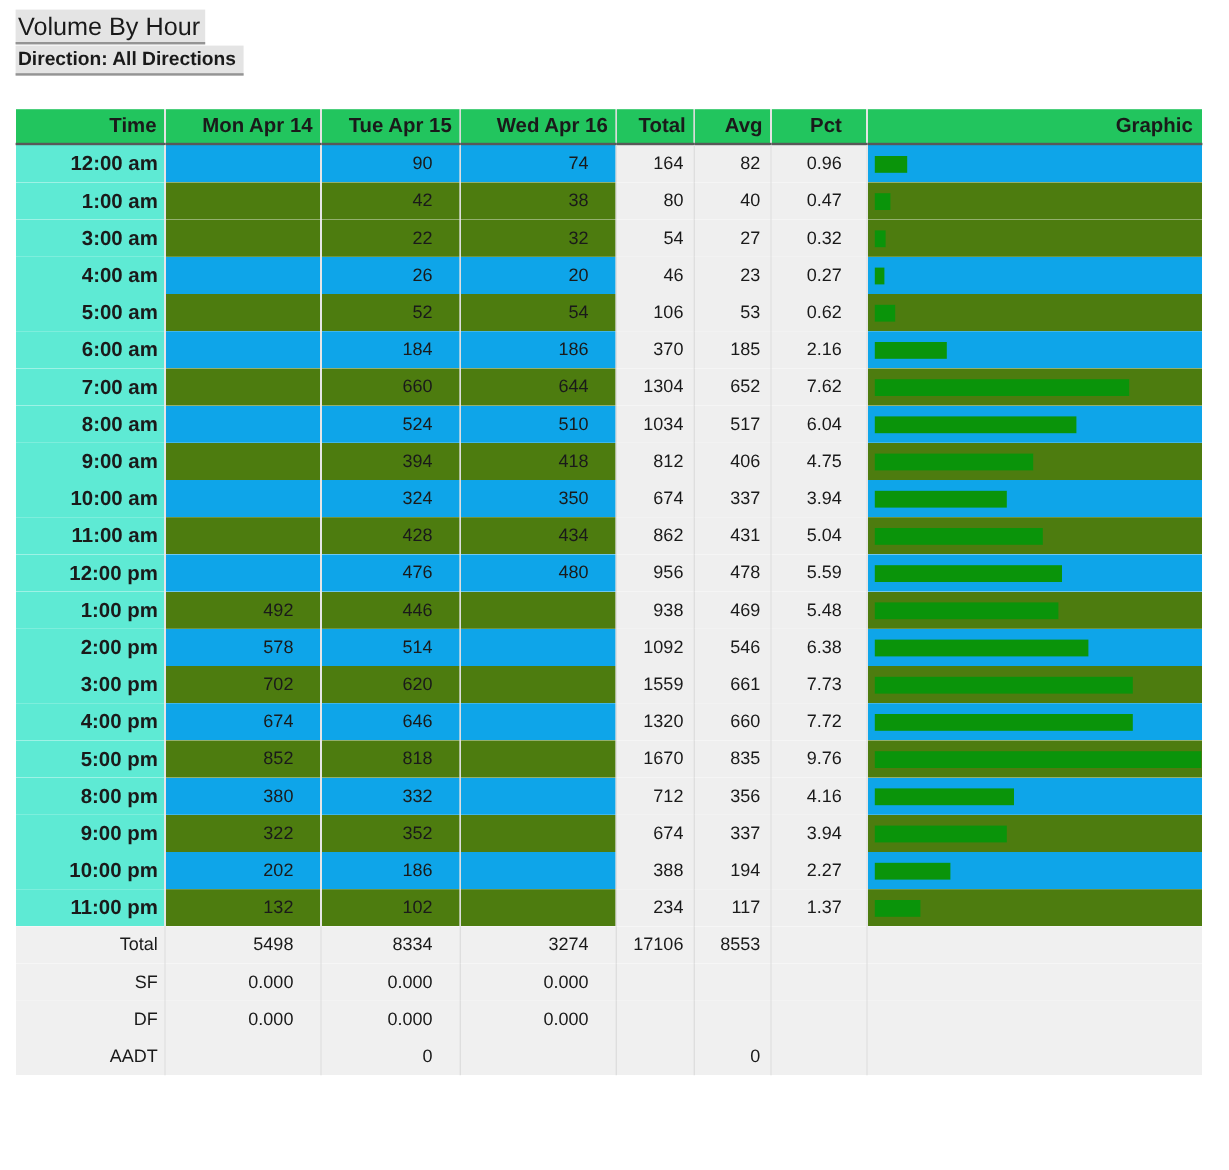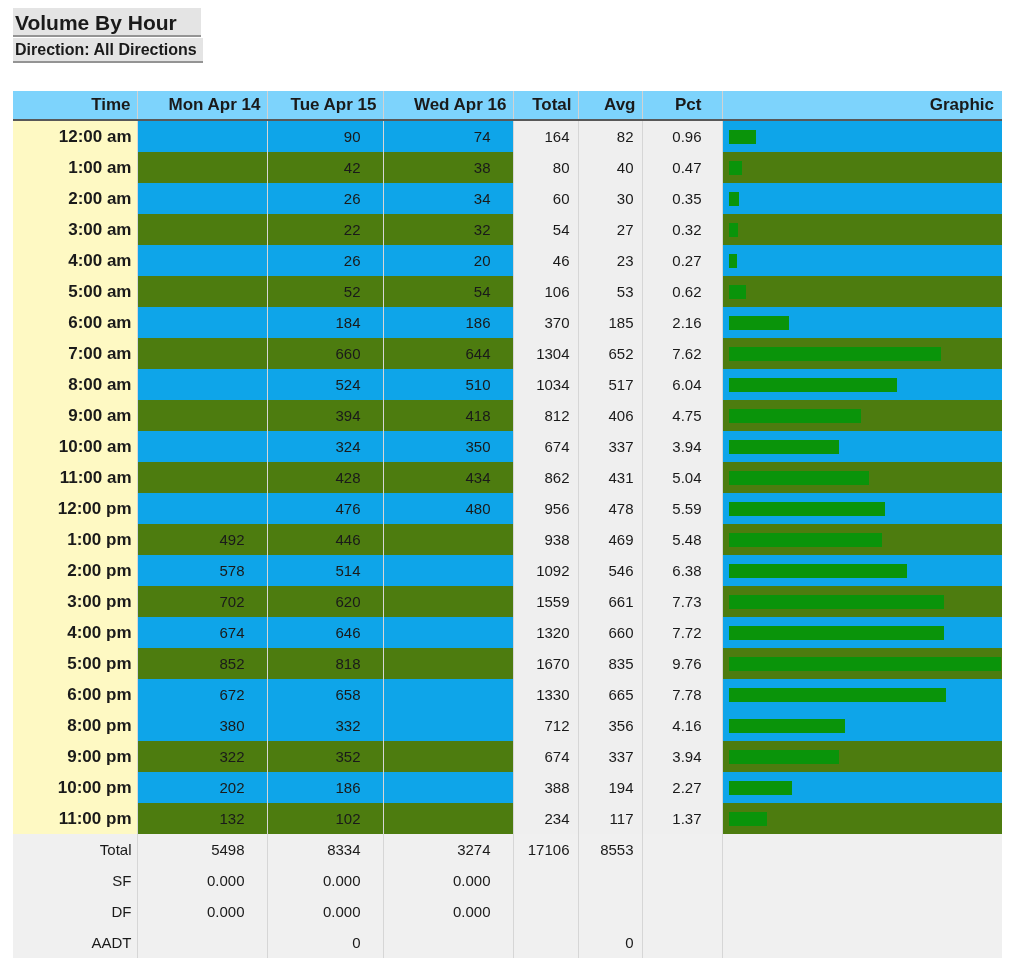--- a/index.html
+++ b/index.html
@@ -6,63 +6,63 @@
     margin: 0; padding: 0;
     width: 1024px; height: 975px;
     overflow: hidden;
     background: #ffffff;
     font-family: "Liberation Sans", sans-serif;
     color: #1a1a1a;
   }
   .heading { margin: 8px 0 0 13px; }
   .title {
     width: fit-content;
-    font-size: 21px; font-weight: bold;
+    font-size: 21px; font-weight: normal;
     background: #e4e4e4;
     border-bottom: 2px solid #949494;
-    padding: 2px 24px 0 2px;
+    padding: 2px 4px 0 2px;
     line-height: 25px;
   }
   .subtitle {
     width: fit-content;
     font-size: 16px; font-weight: bold;
     background: #e4e4e4;
     border-bottom: 2px solid #949494;
     padding: 1px 6px 1px 2px;
     line-height: 21px;
     margin-top: 1px;
   }
   table.volume {
     margin: 28px 0 0 13px;
     border-collapse: collapse;
     table-layout: fixed;
     width: 989px;
   }
   th {
-    background: #7dd3fc;
+    background: #22c55e;
     font-size: 17px; font-weight: bold;
     text-align: right;
     height: 28px;
     padding: 0 6px 0 0;
     border-bottom: 2px solid #585858;
     border-right: 1px solid #d2d2d2;
     white-space: nowrap; overflow: hidden;
   }
   th:last-child { border-right: none; padding-right: 8px; }
   th.c-pct { padding-right: 20px; margin-top: 20px; }
   td {
     font-size: 15px;
     text-align: right;
     height: 31px;
     padding: 0 22px 0 0;
     border-right: 1px solid #d6d6d6;
     white-space: nowrap; overflow: hidden;
   }
   td.time {
-    background: #fef9c3;
+    background: #5eead4;
     font-weight: bold; font-size: 17px;
     padding-right: 5px;
   }
   tr.striped td.day, tr.striped td.graphic { background: #0ea5e9; }
   tr.plain   td.day, tr.plain   td.graphic { background: #4d7c0f; }
   td.gray { background: #efefef; padding-right: 8px; }
   td.pct  { padding-right: 20px; }
   td.graphic {
     padding: 0 0 0 6px;
     text-align: left;
@@ -123,32 +123,20 @@
         <td class="day"></td>
         <td class="day">42</td>
         <td class="day">38</td>
         <td class="gray">80</td>
         <td class="gray">40</td>
         <td class="gray pct">0.47</td>
         <td class="graphic">
           <div class="bar" style="width: 13px;"></div>
         </td>
       </tr>
-      <tr class="striped">
-        <td class="time">2:00 am</td>
-        <td class="day"></td>
-        <td class="day">26</td>
-        <td class="day">34</td>
-        <td class="gray">60</td>
-        <td class="gray">30</td>
-        <td class="gray pct">0.35</td>
-        <td class="graphic">
-          <div class="bar" style="width: 10px;"></div>
-        </td>
-      </tr>
       <tr class="plain">
         <td class="time">3:00 am</td>
         <td class="day"></td>
         <td class="day">22</td>
         <td class="day">32</td>
         <td class="gray">54</td>
         <td class="gray">27</td>
         <td class="gray pct">0.32</td>
         <td class="graphic">
           <div class="bar" style="width: 9px;"></div>
@@ -313,32 +301,20 @@
       <tr class="plain">
         <td class="time">5:00 pm</td>
         <td class="day">852</td>
         <td class="day">818</td>
         <td class="day"></td>
         <td class="gray">1670</td>
         <td class="gray">835</td>
         <td class="gray pct">9.76</td>
         <td class="graphic">
           <div class="bar" style="width: 272px;"></div>
-        </td>
-      </tr>
-      <tr class="striped">
-        <td class="time">6:00 pm</td>
-        <td class="day">672</td>
-        <td class="day">658</td>
-        <td class="day"></td>
-        <td class="gray">1330</td>
-        <td class="gray">665</td>
-        <td class="gray pct">7.78</td>
-        <td class="graphic">
-          <div class="bar" style="width: 217px;"></div>
         </td>
       </tr>
       <tr class="striped">
         <td class="time">8:00 pm</td>
         <td class="day">380</td>
         <td class="day">332</td>
         <td class="day"></td>
         <td class="gray">712</td>
         <td class="gray">356</td>
         <td class="gray pct">4.16</td>

